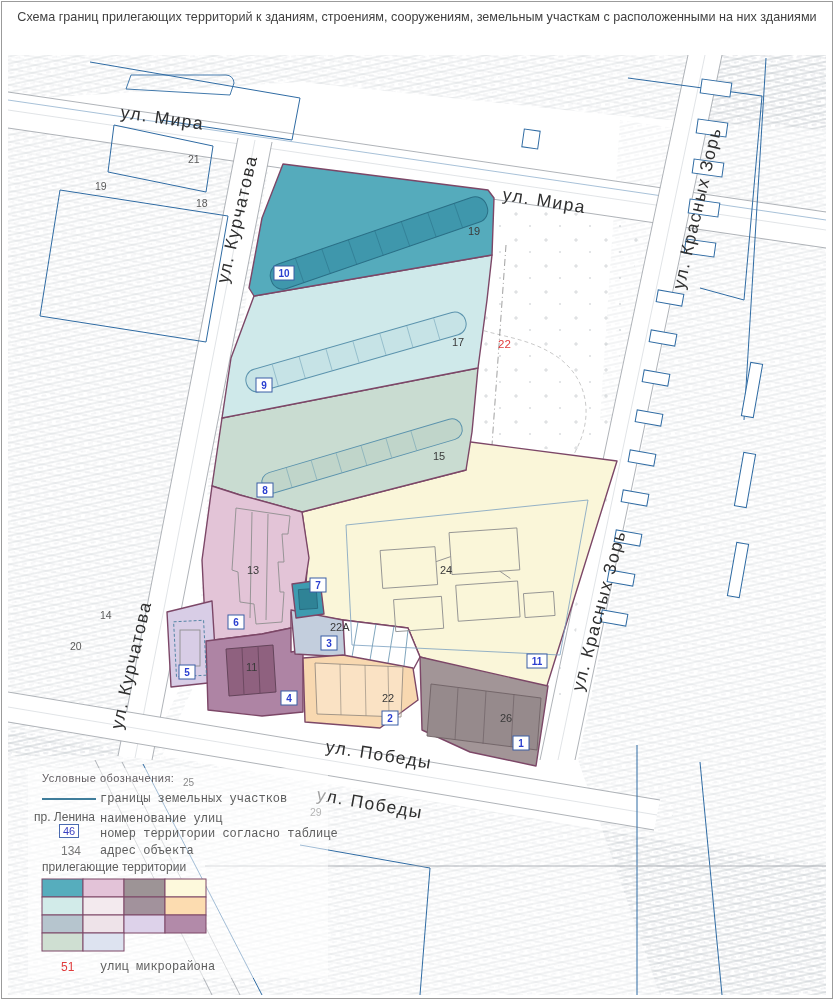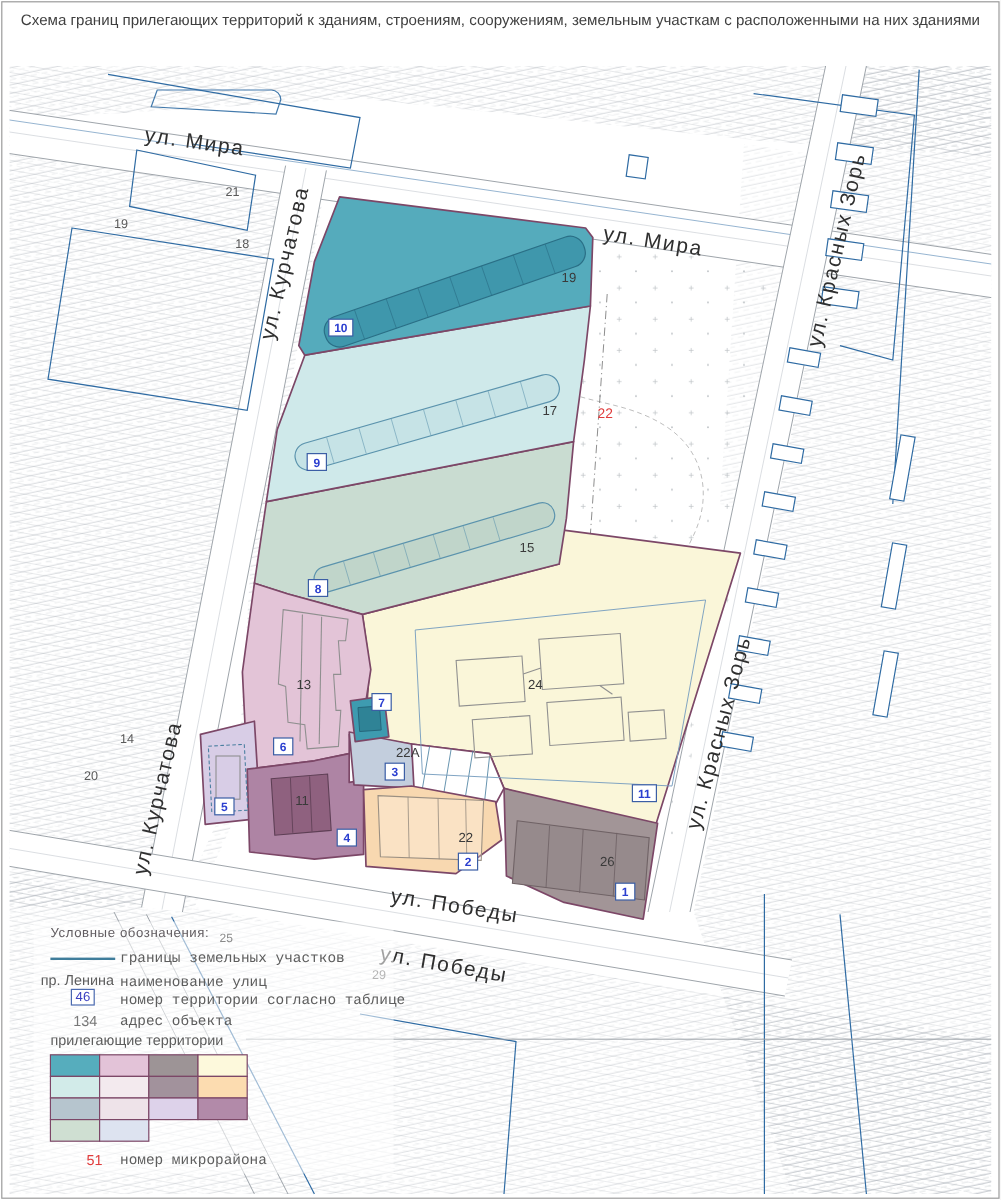--- a/index.html
+++ b/index.html
@@ -387,18 +387,18 @@
         <rect x="124" y="19" width="41" height="18" fill="#fcdcb0"></rect>
         <rect x="1" y="37" width="41" height="18" fill="#b6c5ce"></rect>
         <rect x="42" y="37" width="41" height="18" fill="#eee3e9"></rect>
         <rect x="83" y="37" width="41" height="18" fill="#ddd2ea"></rect>
         <rect x="124" y="37" width="41" height="18" fill="#b28aa9"></rect>
         <rect x="1" y="55" width="41" height="18" fill="#cfdfd2"></rect>
         <rect x="42" y="55" width="41" height="18" fill="#dde3f0"></rect>
       </g>
     </svg>
 
-    <div class="lg-key lg-red" style="left:44px;top:192px;">51</div>
-    <div class="lg-label" style="top:192px;">номер микрорайона</div>
+    <div class="lg-key lg-red" style="left:33px;top:192px;">51</div>
+    <div class="lg-label" style="top:192px;">улиц микрорайона</div>
   </div>
 
   <div class="frame"></div>
 </div>
 
 </body></html>

